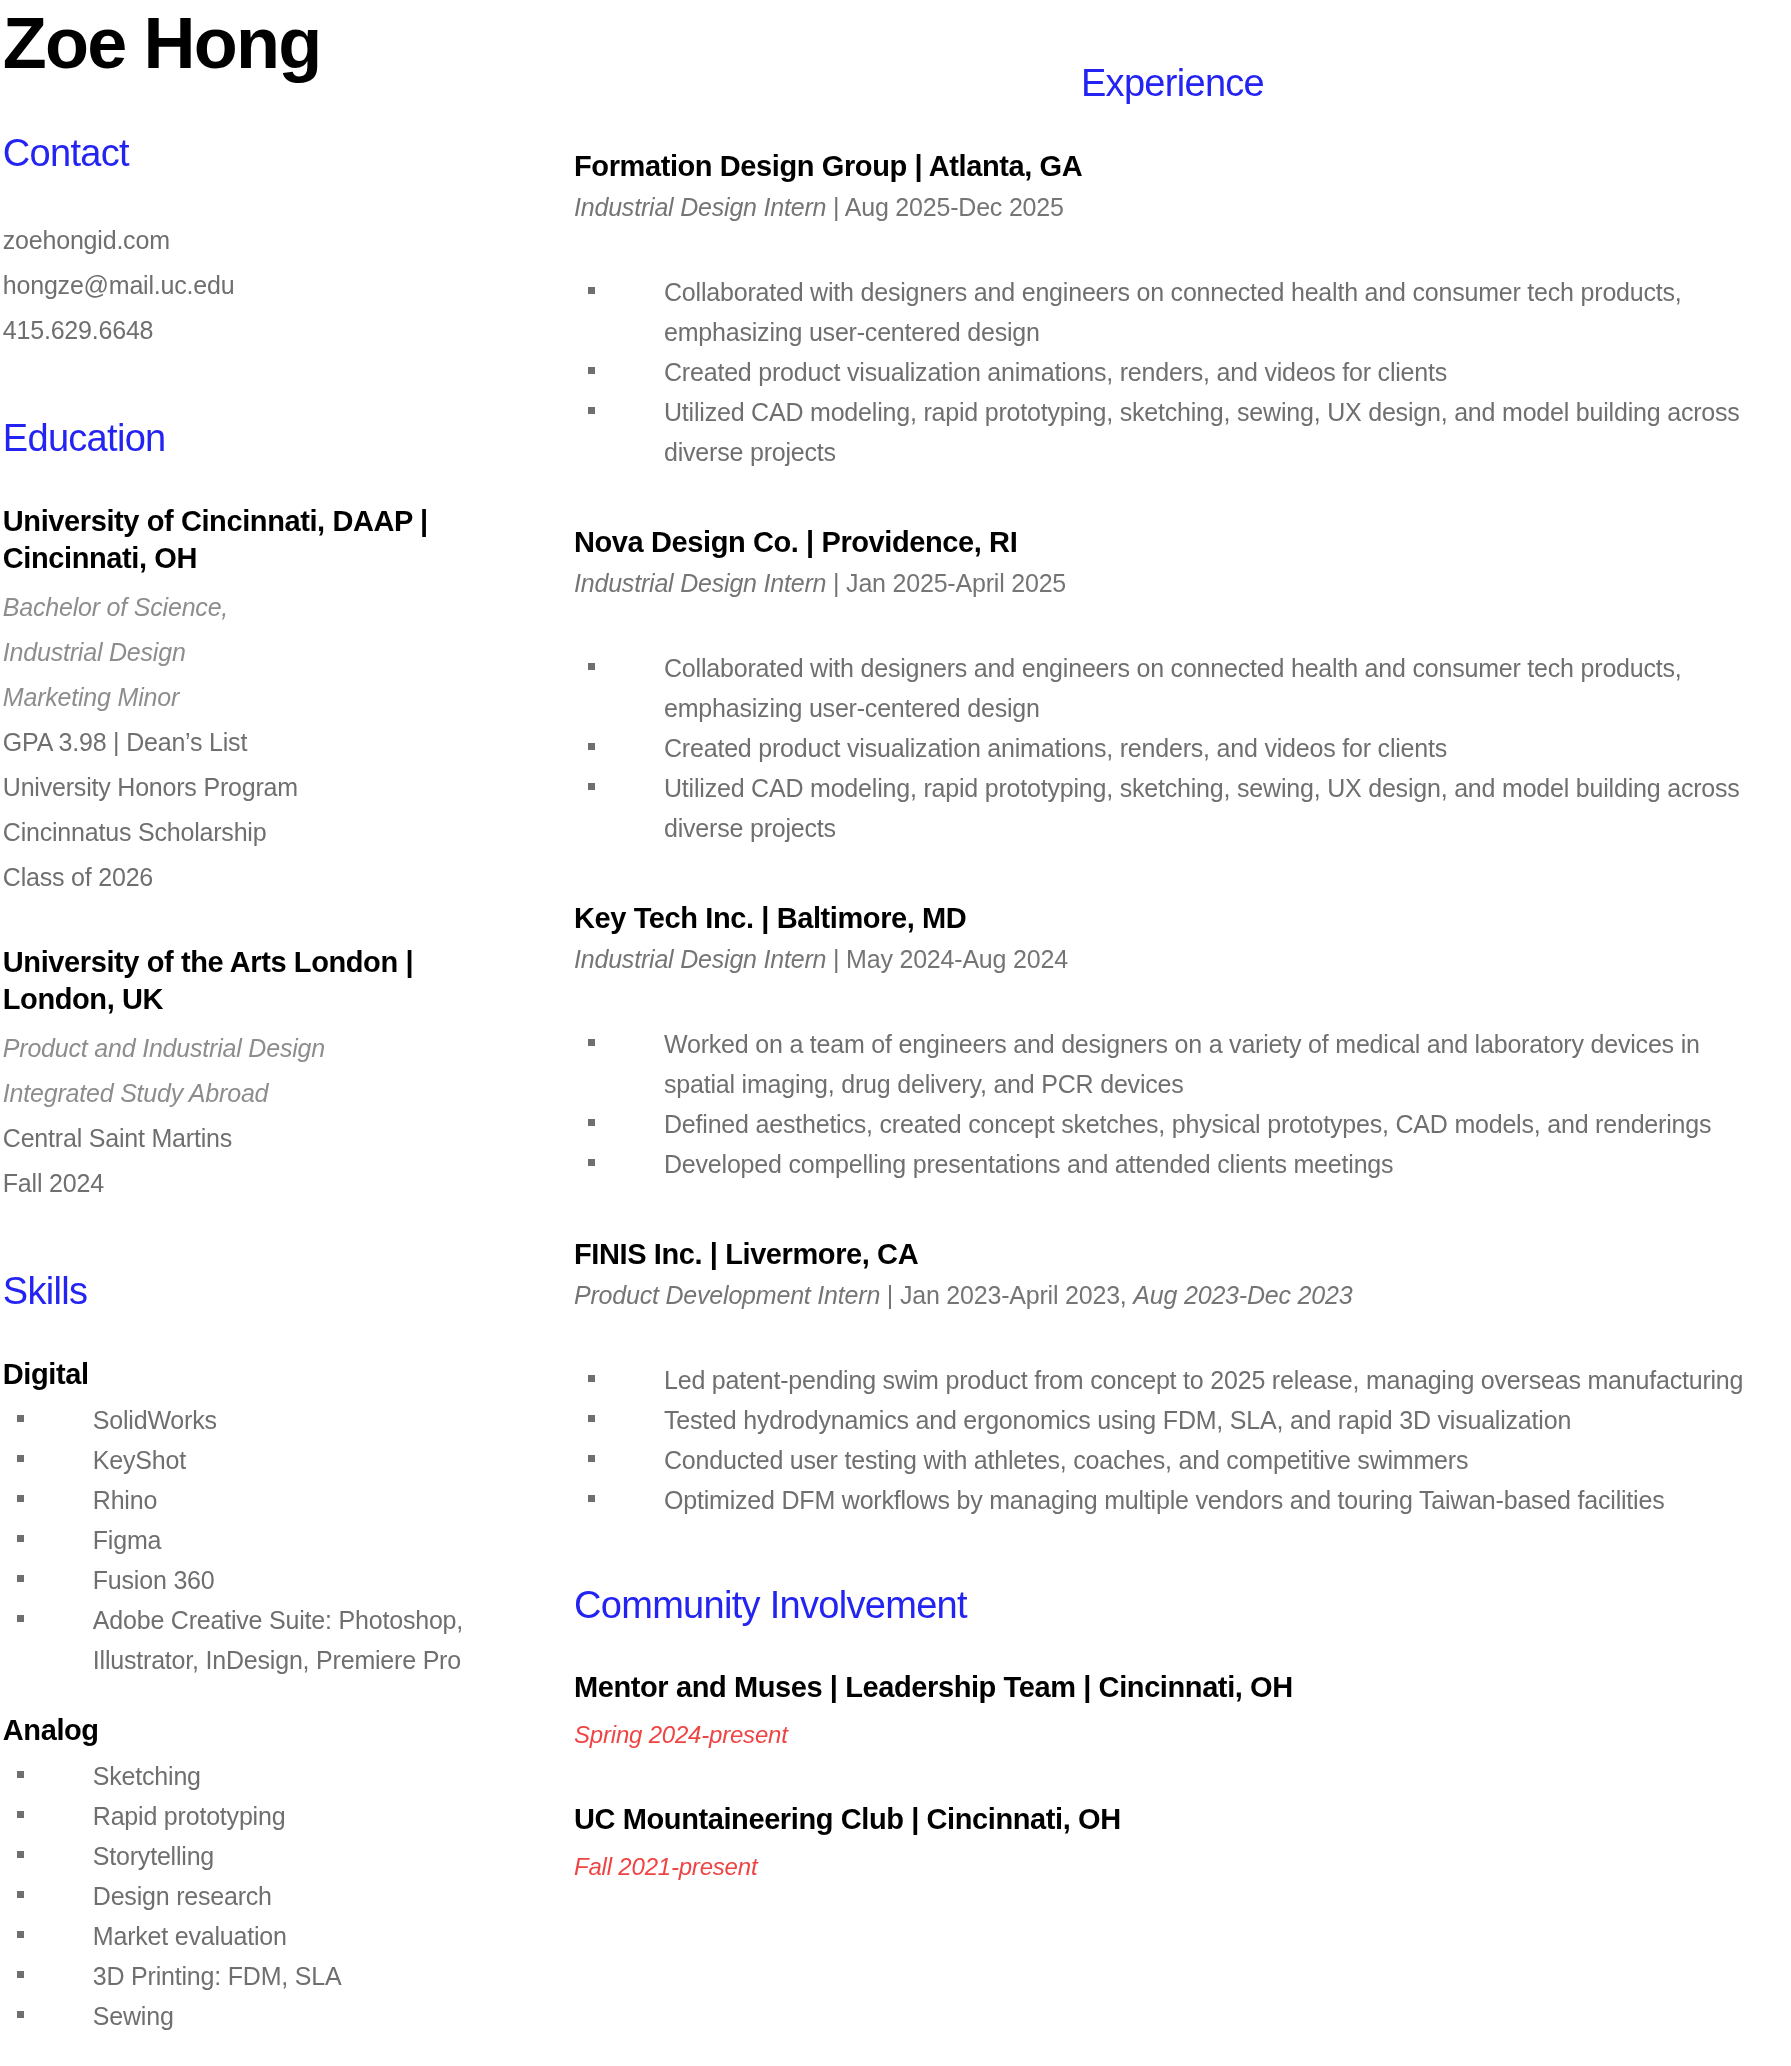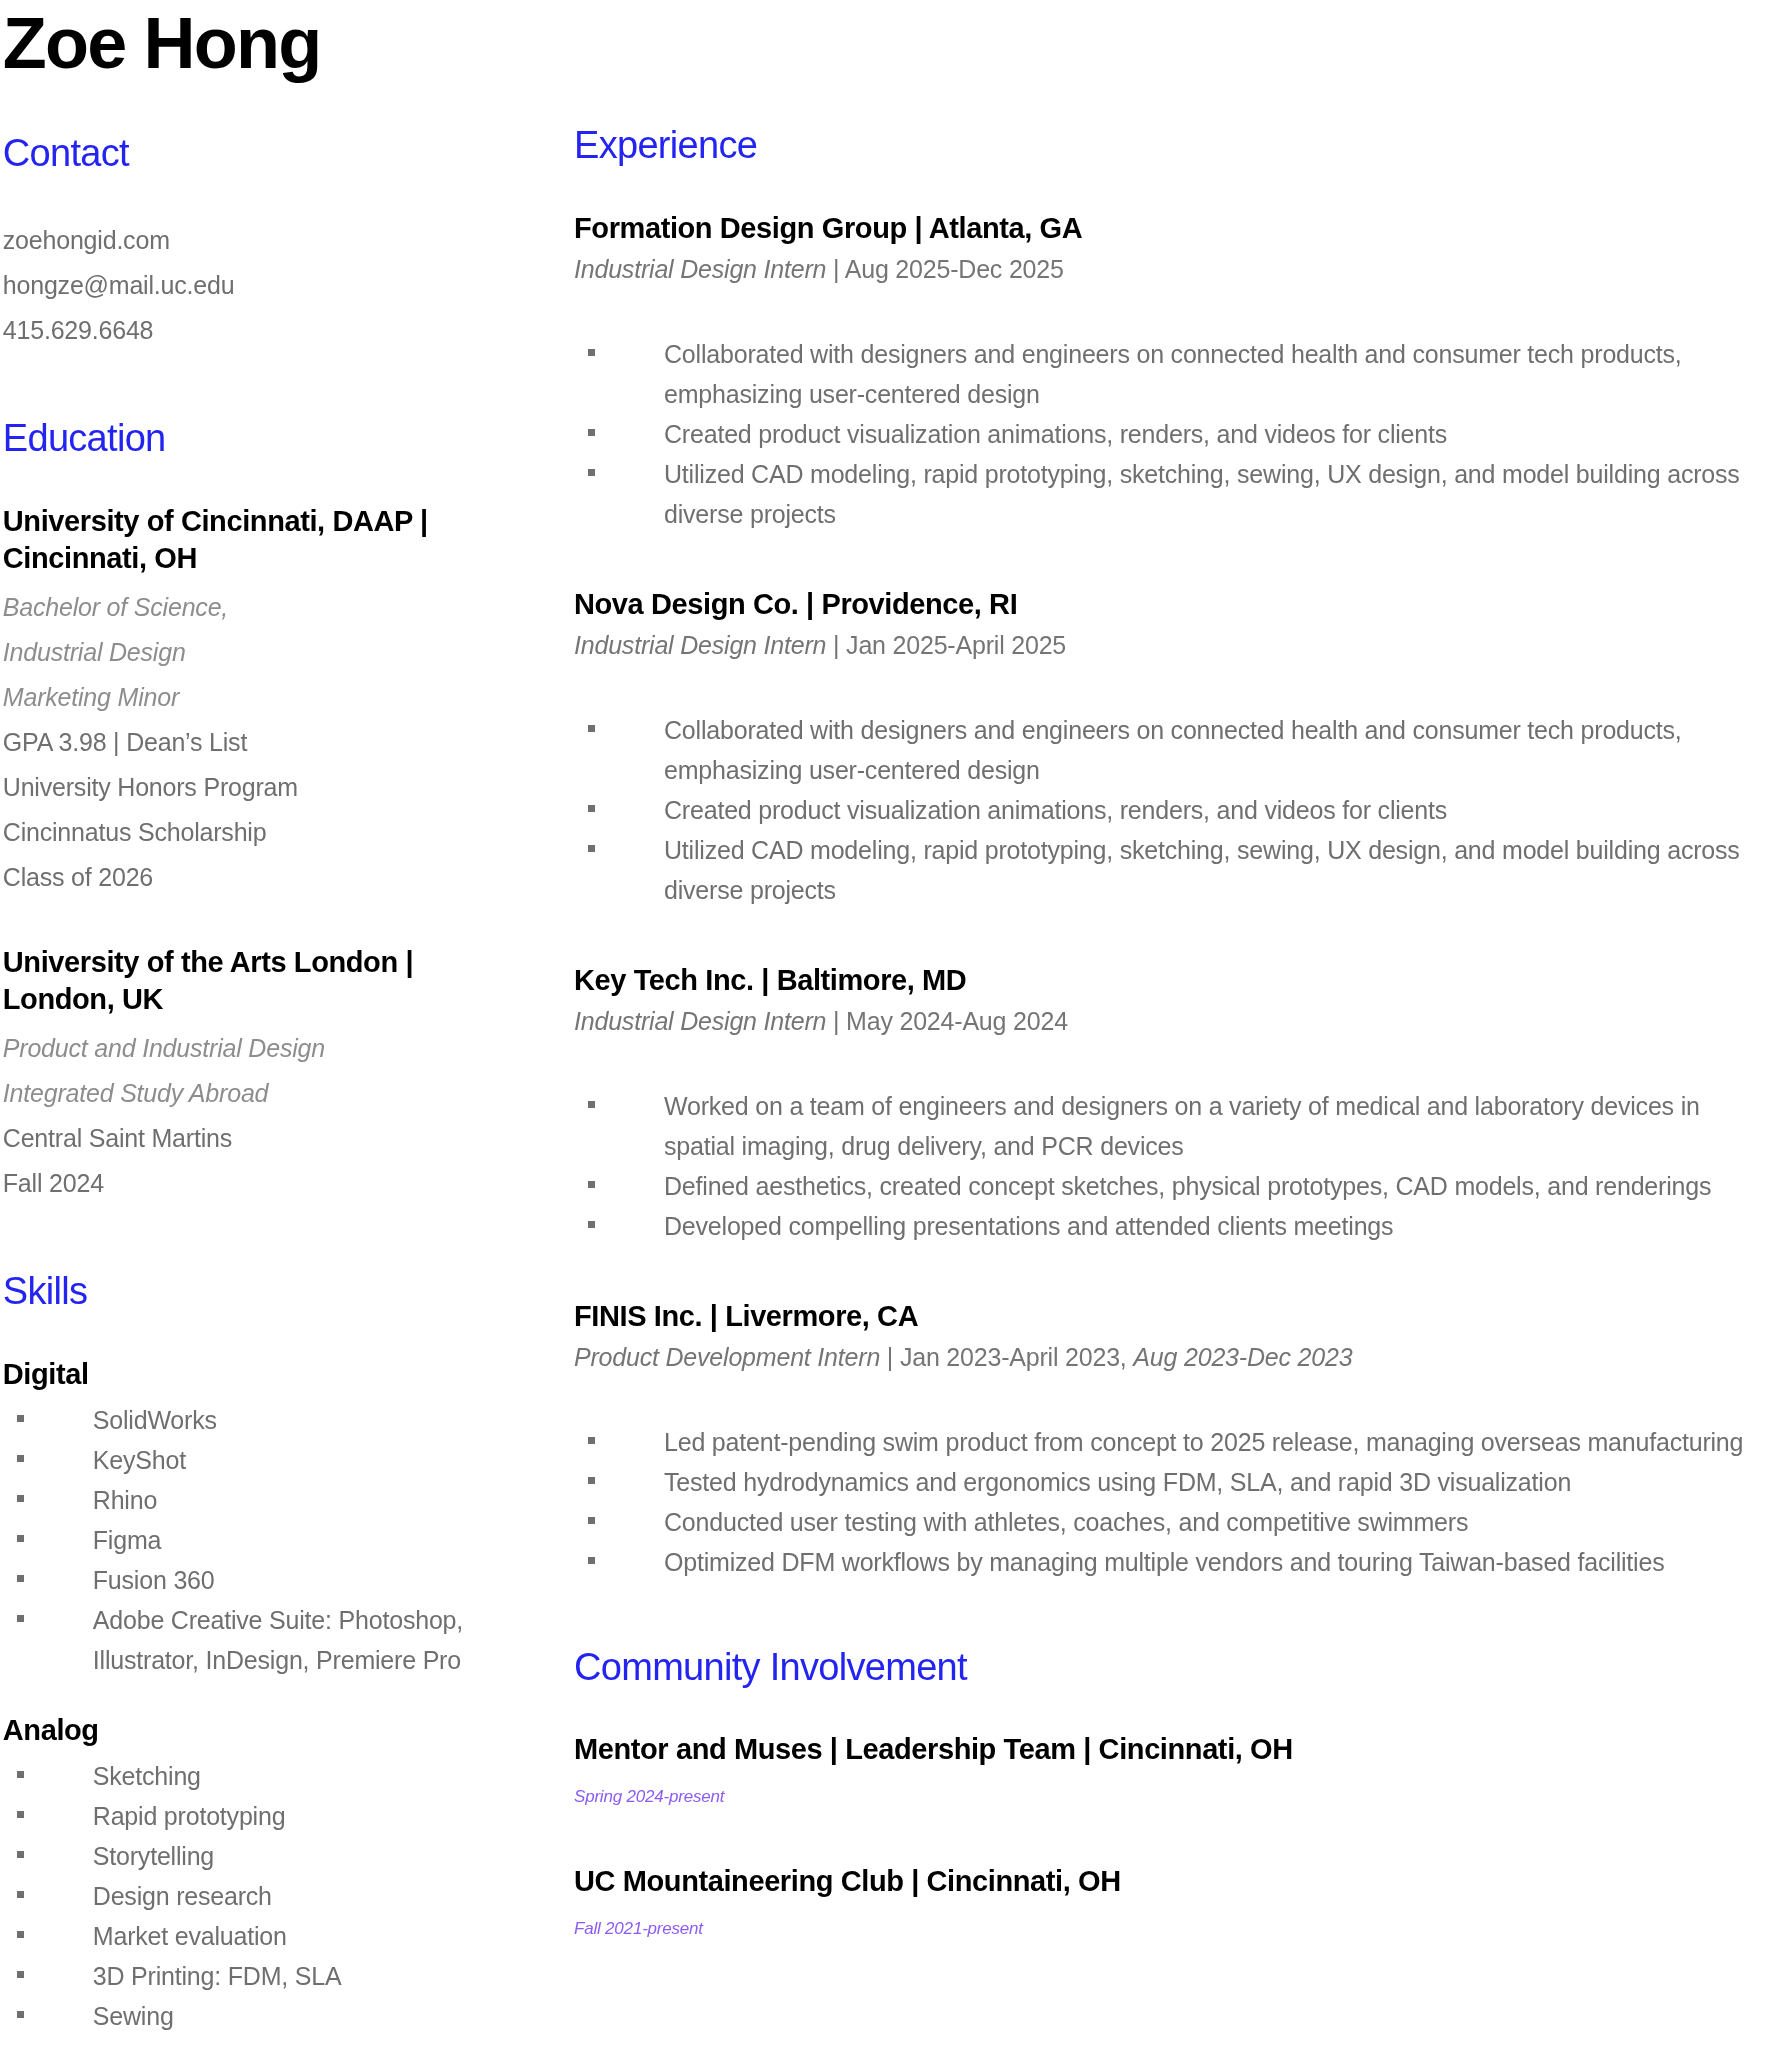--- a/index.html
+++ b/index.html
@@ -38,21 +38,21 @@
   }
   .sec-h {
     font-size: 38px;
     font-weight: 400;
     color: #2323f2;
     line-height: 1.2;
     letter-spacing: -0.7px;
     margin: 63px 0 41px 0;
   }
   .col-left .sec-h.first { margin-top: 48px; }
-  .col-right .sec-h.first { margin-top: 119px; }
+  .col-right .sec-h.first { margin-top: 57px; text-align: center; }
   .line {
     font-size: 25px;
     line-height: 45px;
     color: #6f6f6f;
     letter-spacing: -0.2px;
   }
   .em {
     font-style: italic;
     color: #8d8d8d;
   }
@@ -91,23 +91,23 @@
   .role-line {
     font-size: 25px;
     line-height: 45px;
     color: #757575;
     letter-spacing: -0.2px;
   }
   .role-line .it { font-style: italic; }
   .job .bullets { margin-top: 42px; }
   .org + .org { margin-top: 44px; }
   .org-date {
-    font-size: 17px;
+    font-size: 24px;
     line-height: 45px;
-    color: #8b5cf6;
+    color: #ef4444;
     font-style: italic;
     margin-top: 5.6px;
     letter-spacing: -0.2px;
   }
 </style>
 </head>
 <body>
 
 <div class="page">
 

